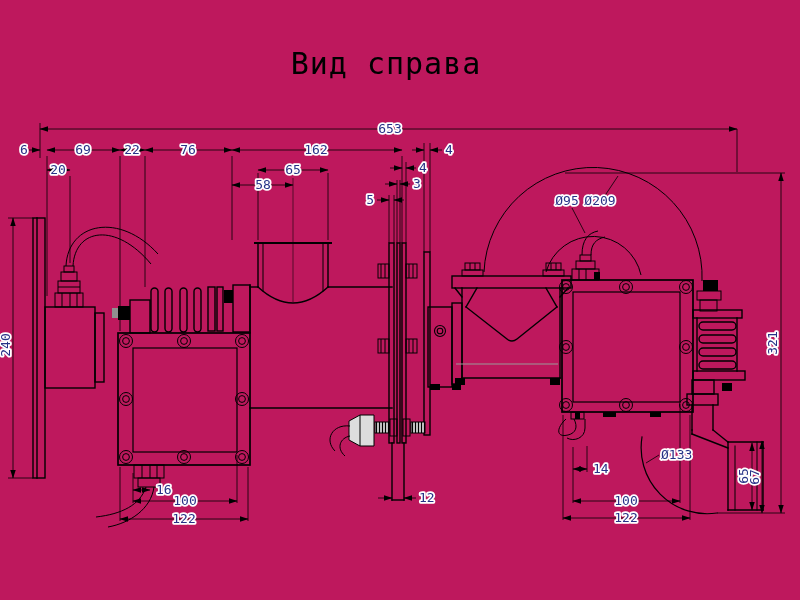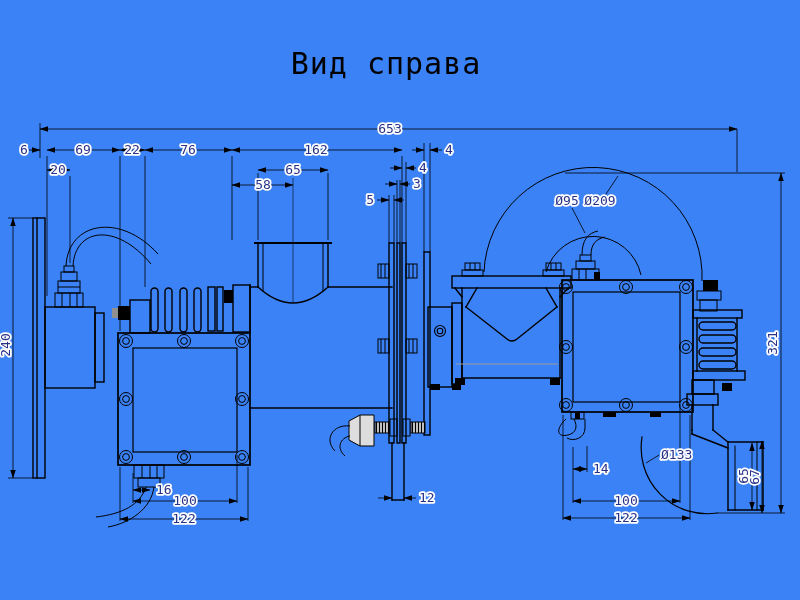--- a/index.html
+++ b/index.html
@@ -1,16 +1,16 @@
 <!DOCTYPE html>
 <html><head>
 <meta charset="utf-8">
 <style>
   html,body{margin:0;padding:0;background:#fff;}
-  #stage{position:relative;width:800px;height:600px;background:#3b82f6;overflow:hidden;
+  #stage{position:relative;width:800px;height:600px;background:#be185d;overflow:hidden;
          font-family:"DejaVu Sans Mono", monospace;}
   svg{display:block}
   .part{stroke:#000;stroke-width:1.4;fill:none;stroke-linecap:square;}
   .thin{stroke:#000;stroke-width:1;fill:none;}
   .dimln{stroke:#000;stroke-width:0.8;fill:none;}
   .ctr{stroke:#000;stroke-width:0.55;fill:none;}
   .gray{stroke:#9a9a9a;stroke-width:1.2;fill:none;}
   .blk{fill:#000;stroke:none;}
   .gry{fill:#909090;stroke:none;}
   text.dim{font:13px "DejaVu Sans Mono", monospace;fill:#283287;

